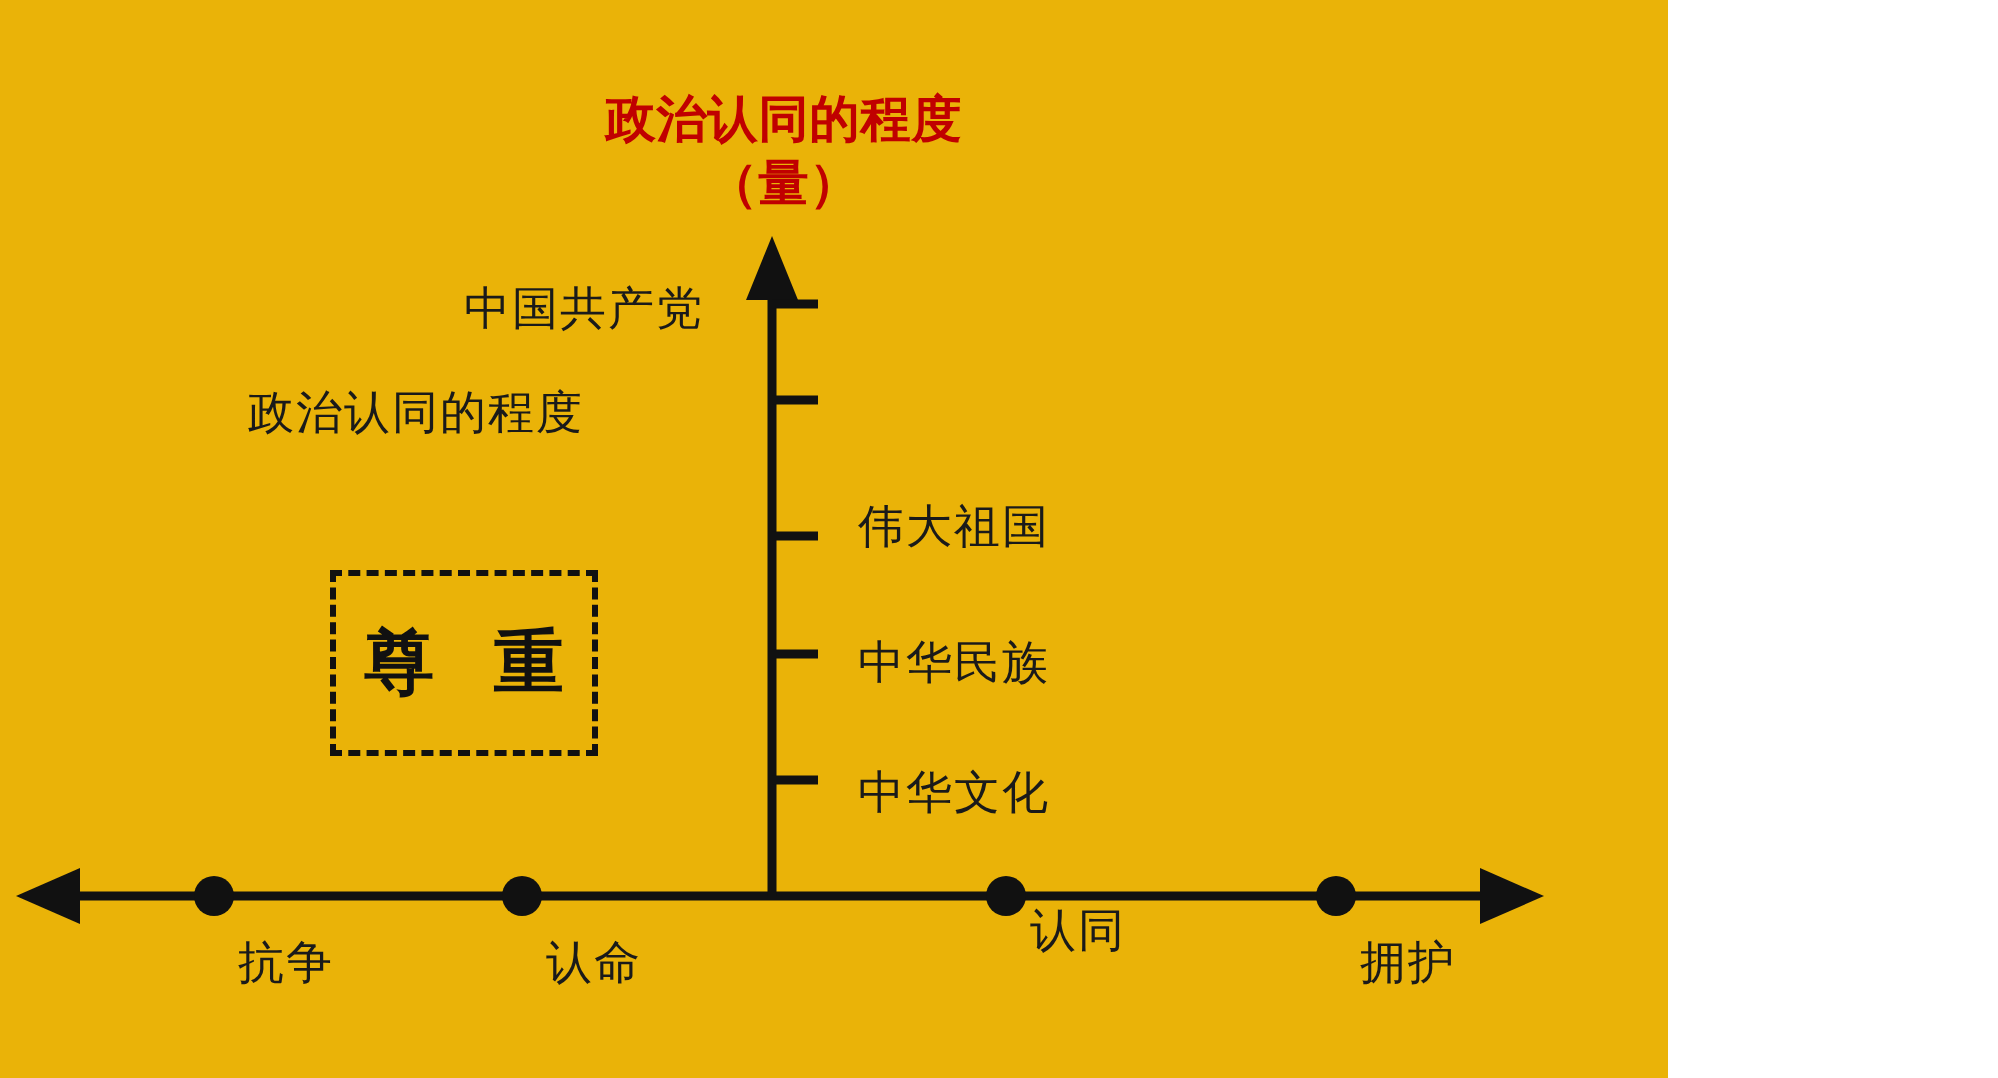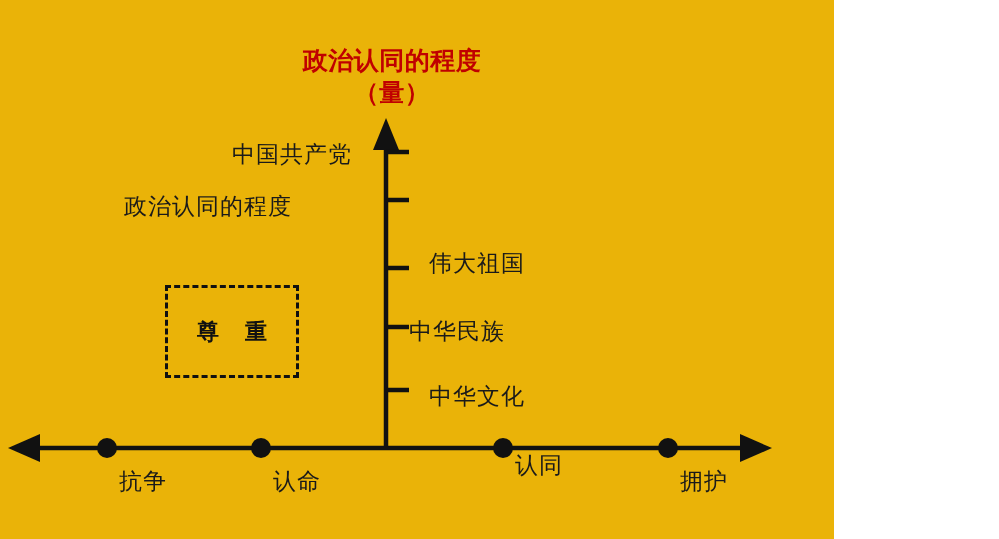--- a/index.html
+++ b/index.html
@@ -54,35 +54,35 @@
     color: #1a1a1a;
     font-family: "Liberation Serif", "DejaVu Serif", serif;
     font-size: 23px;
     line-height: 1;
     white-space: nowrap;
     letter-spacing: 1px;
   }
   #note-party    { left: 200px; top: 143px; margin-left: 32px; }
   #note-social   { left: 124px; top: 195px; }
   #note-country  { left: 429px; top: 252px; }
-  #note-nation   { left: 409px; top: 320px; }
+  #note-nation   { left: 429px; top: 320px; }
   #note-culture  { left: 429px; top: 385px; }
 
   
   .dashed-box {
     border: 3px dashed #111111;
     box-sizing: border-box;
     display: flex;
     align-items: center;
     justify-content: center;
   }
   .dashed-box .box-label {
     font-family: "Liberation Sans", "DejaVu Sans", sans-serif;
     font-weight: bold;
-    font-size: 22px;
+    font-size: 35px;
     color: #111111;
     letter-spacing: 10px;
     text-indent: 10px;
     white-space: nowrap;
   }
   #box-respect {
     left: 165px;
     top: 285px;
     width: 134px;
     height: 93px;

